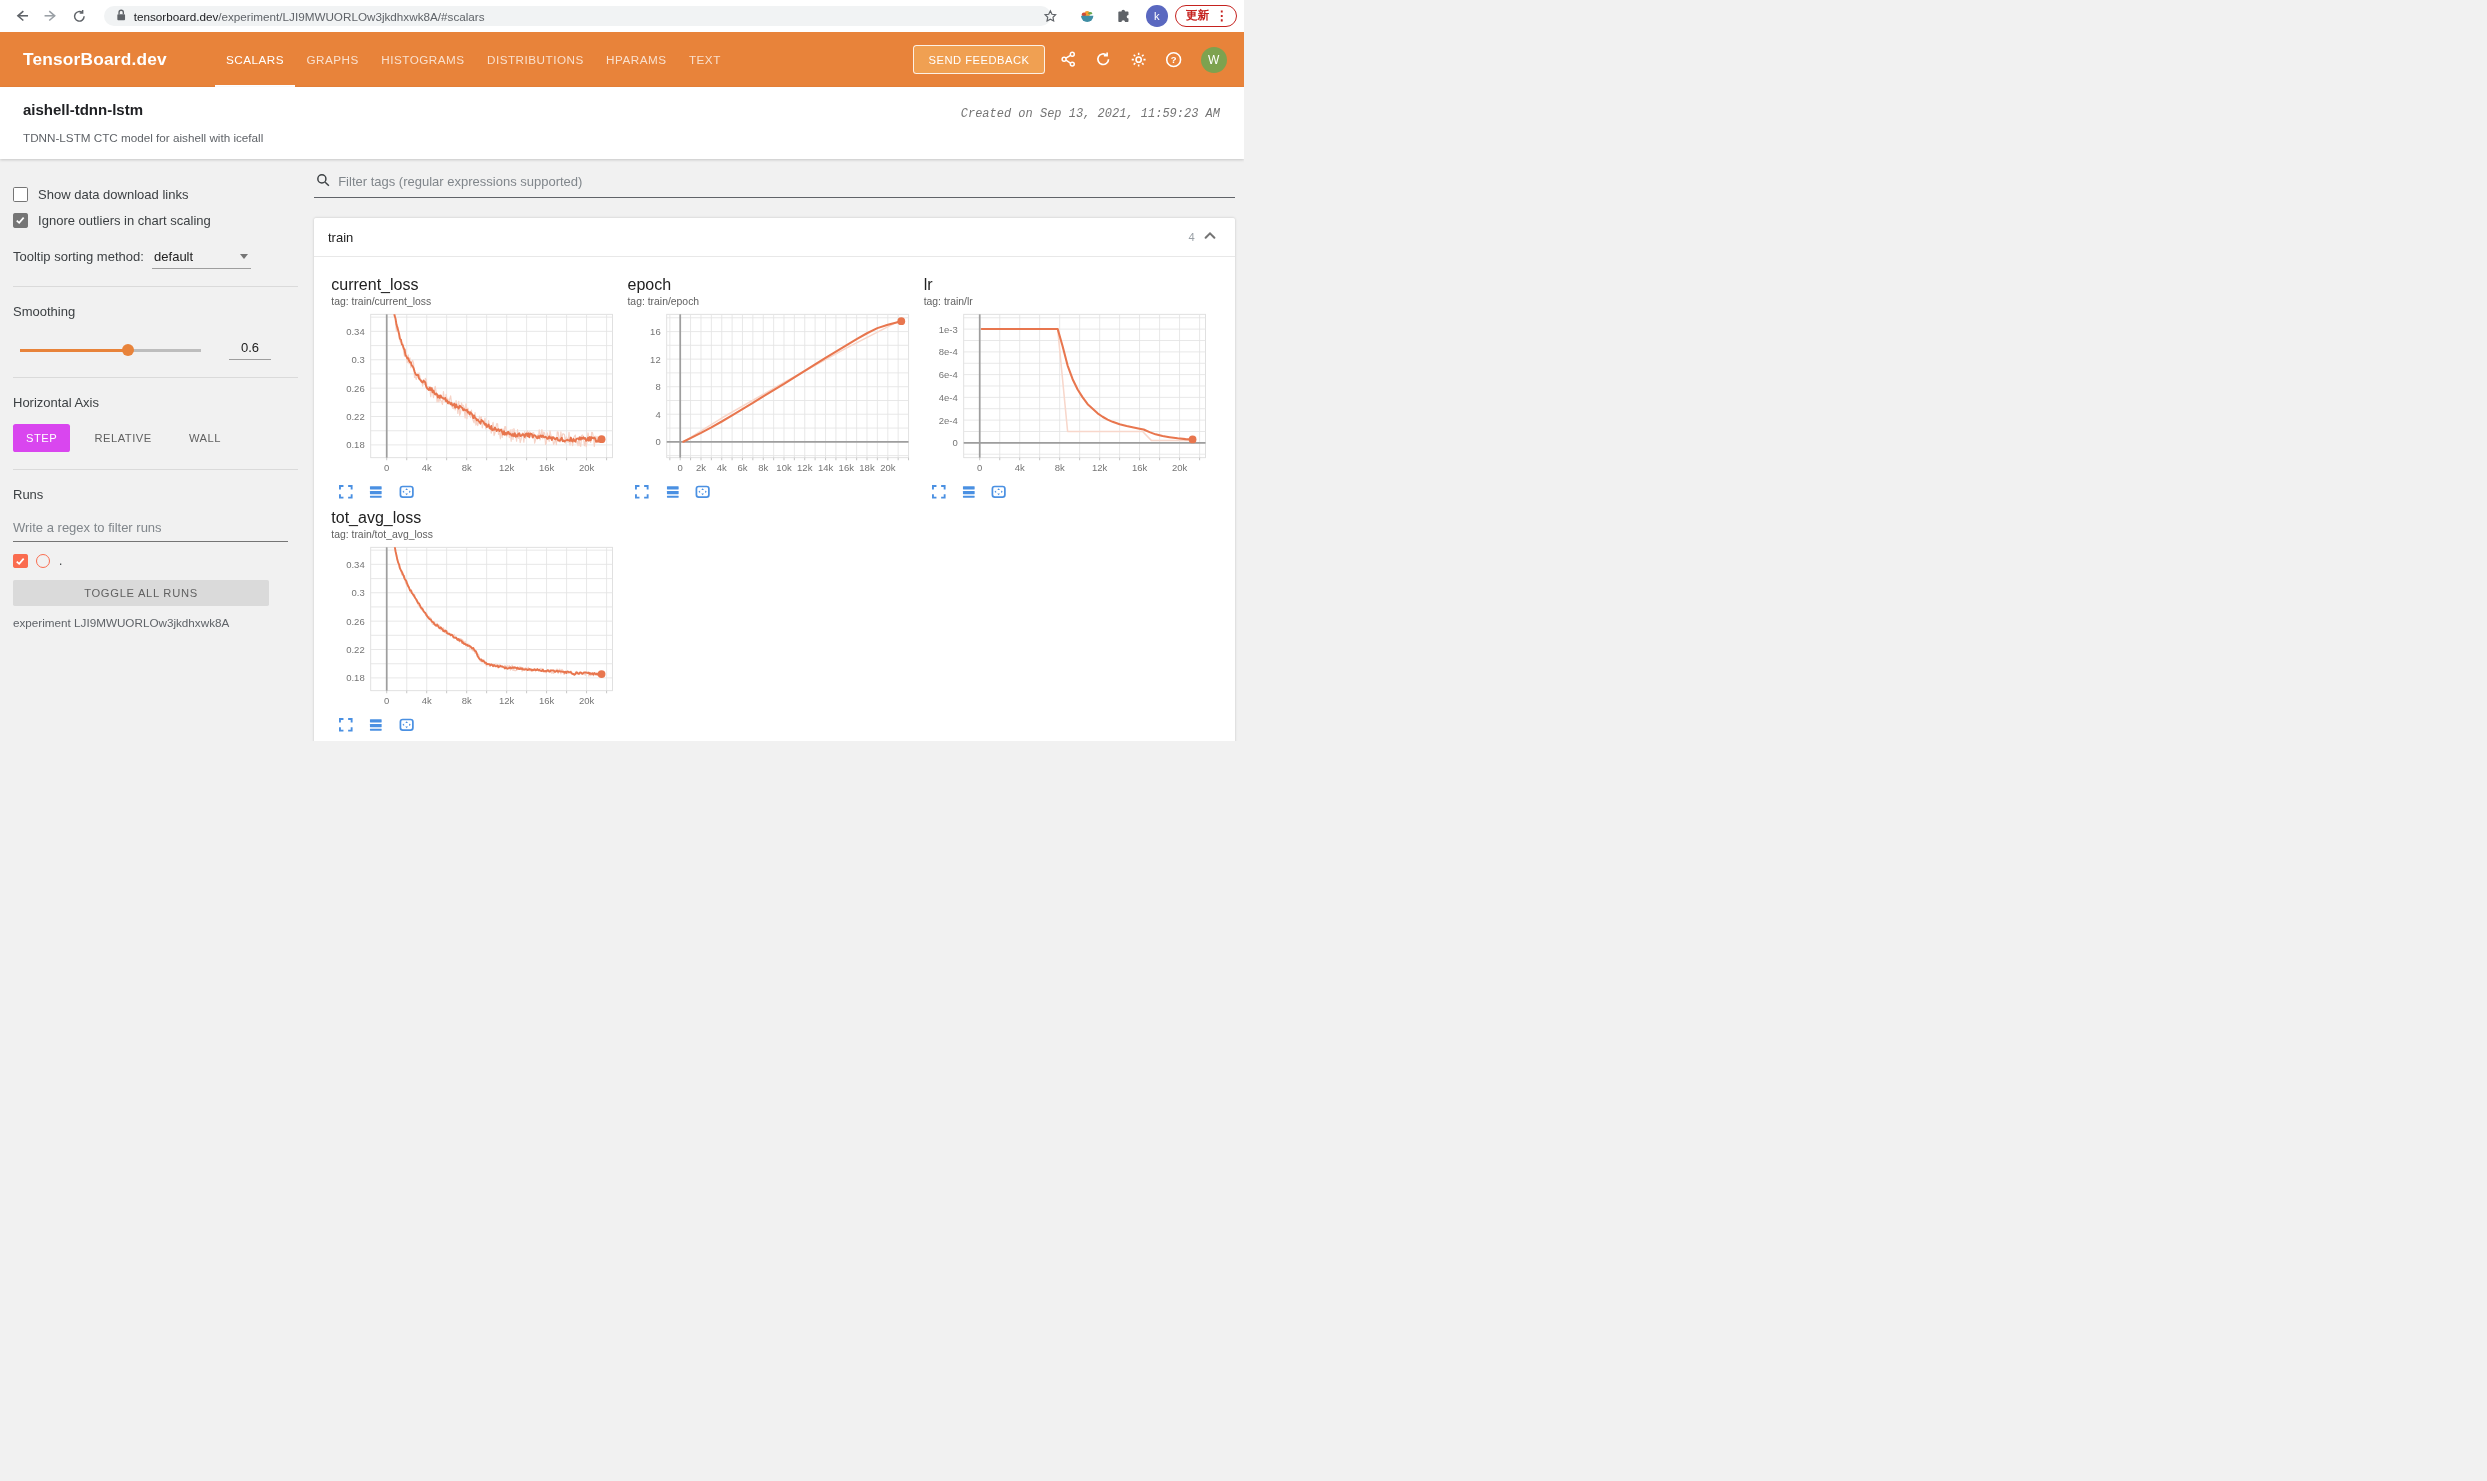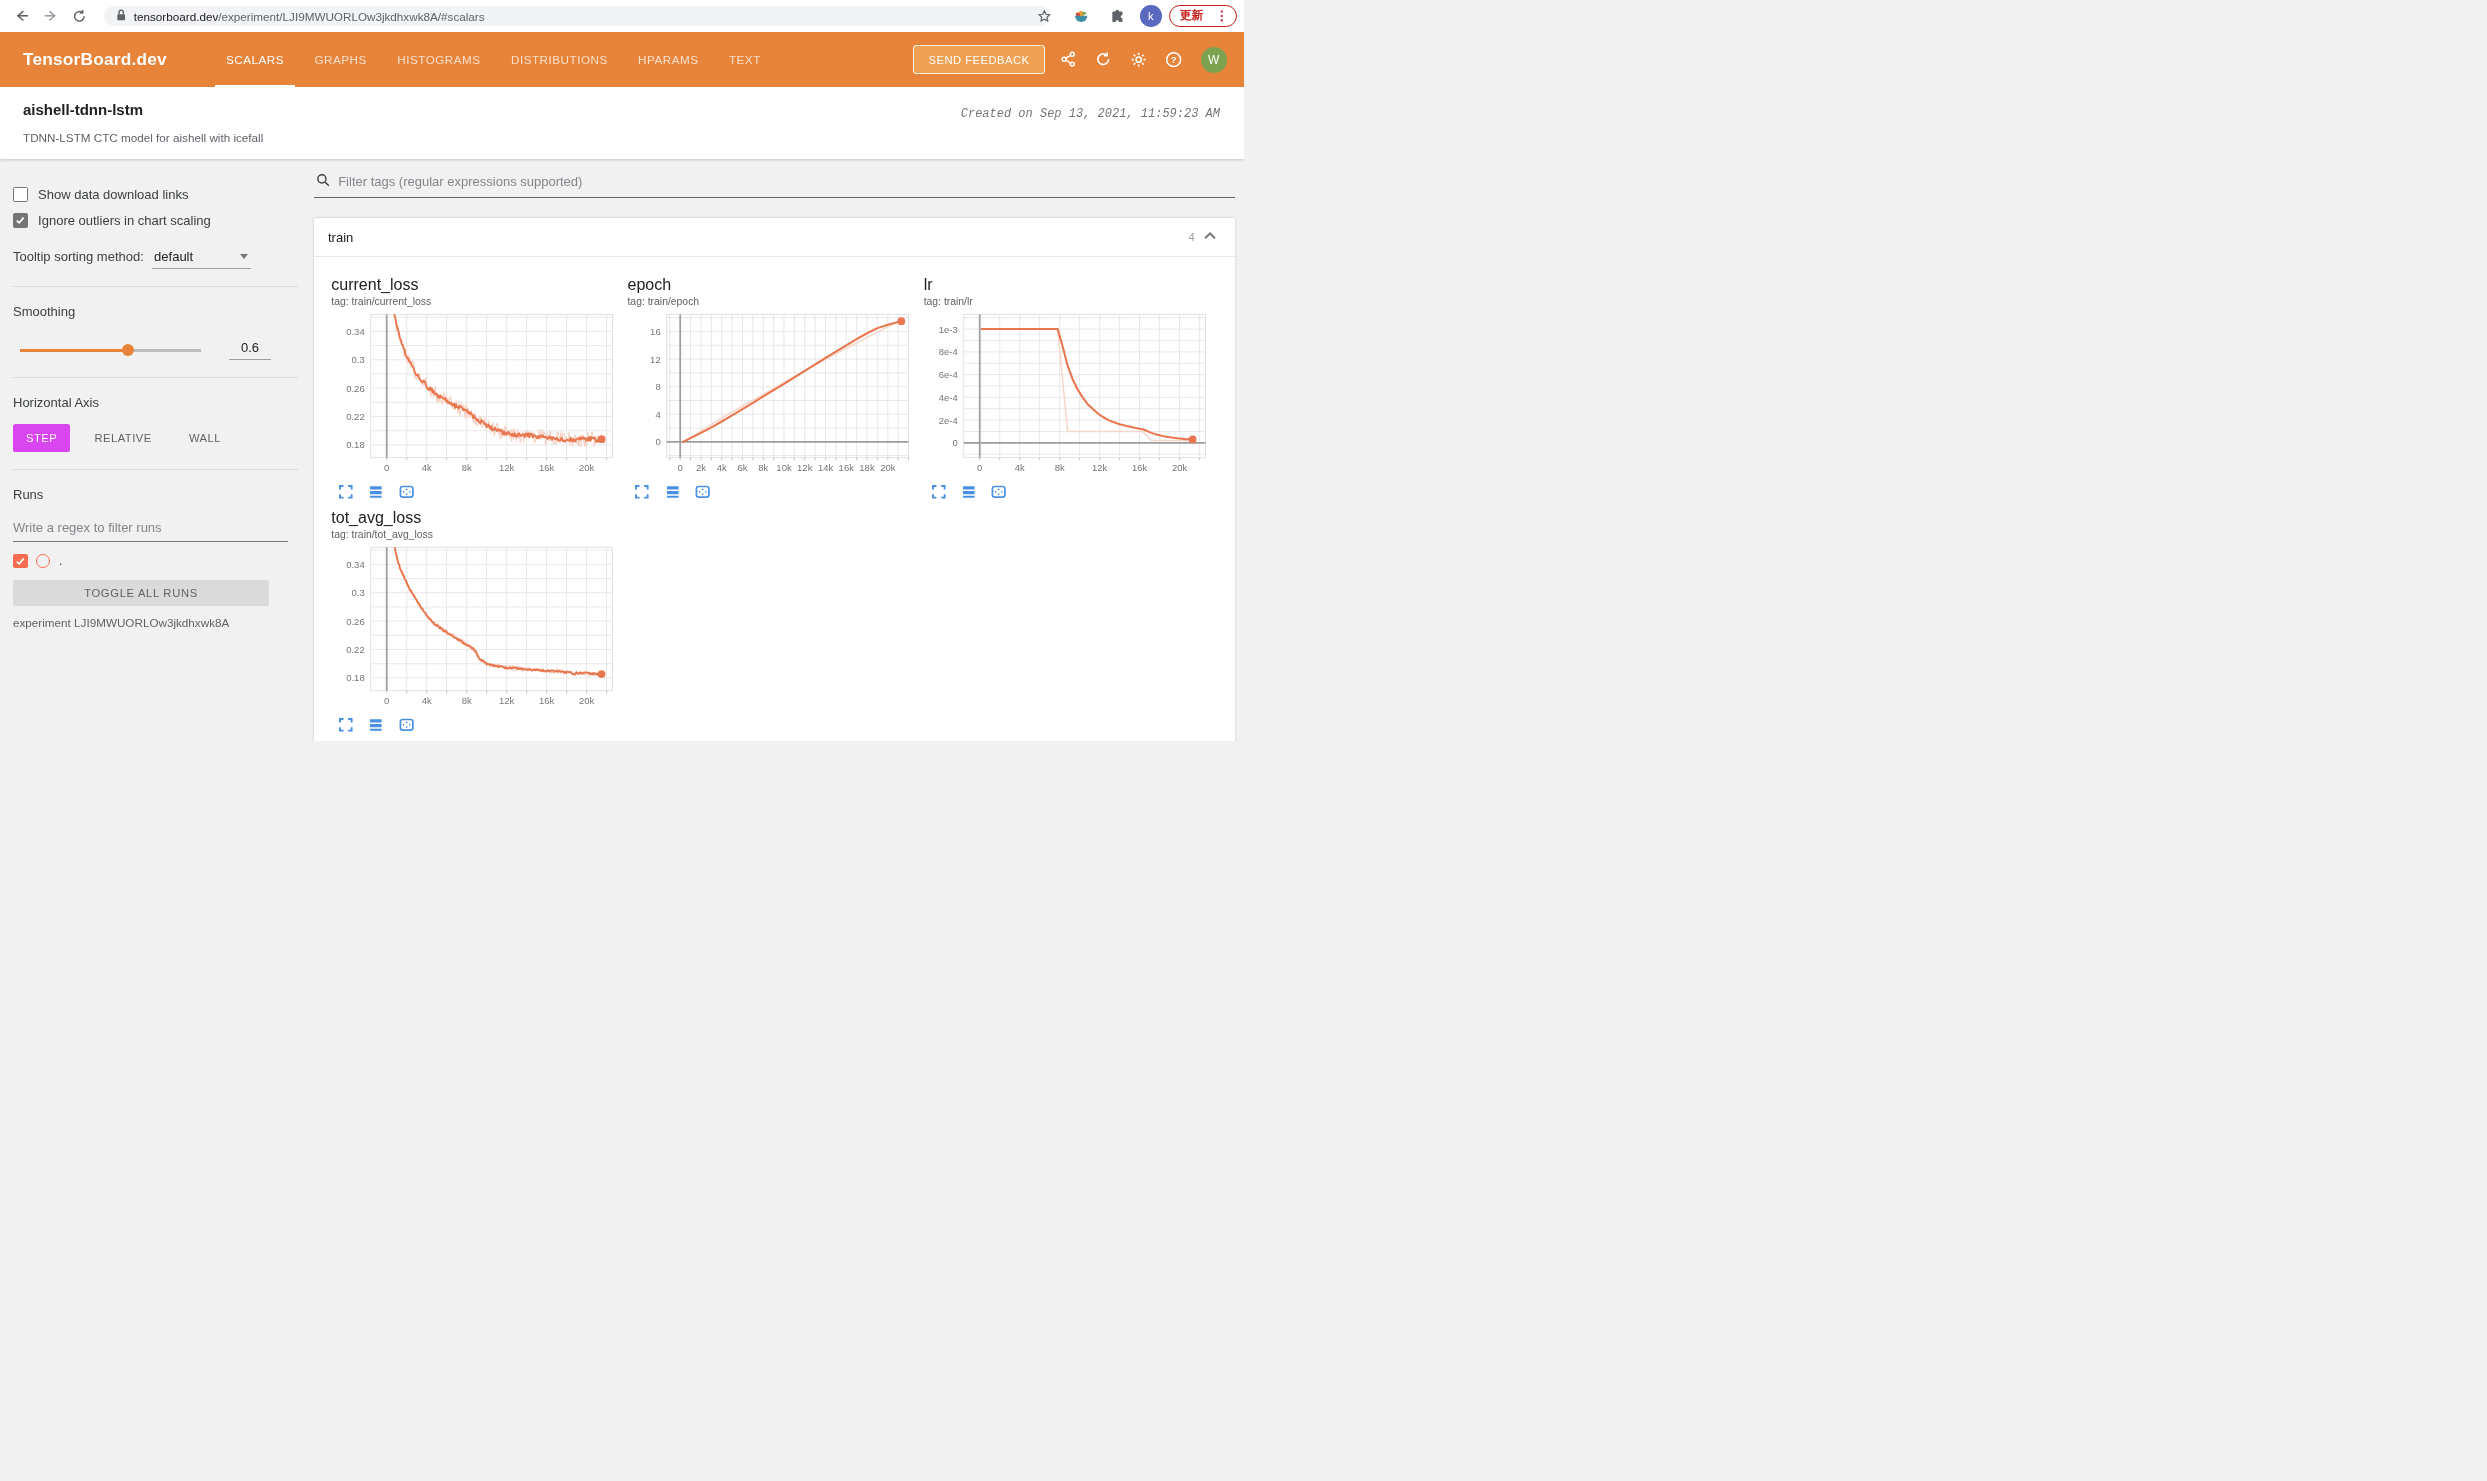--- a/index.html
+++ b/index.html
@@ -10,29 +10,29 @@
   .browser-bar { height:32px; background:#fff; display:flex; align-items:center; position:relative; }
   .nav-ico { width:29px; height:26px; display:flex; align-items:center; justify-content:center; cursor:pointer; }
   .browser-bar .left-group { display:flex; align-items:center; margin-left:7px; }
   .url-pill { margin-left:10.4px; width:947px; height:20px; background:#f1f3f4; border-radius:12px;
     display:flex; align-items:center; padding:0 12px; }
   .url-text { font-size:11.7px; color:#202124; margin-left:7px; white-space:nowrap; }
   .url-text .path { color:#5f6368; }
   .browser-right { position:absolute; right:7px; top:0; height:32px; display:flex; align-items:center; gap:7.8px; }
   .b-avatar { width:21.6px; height:21.6px; border-radius:50%; background:#5a68c0; color:#fff; font-size:11.2px;
     display:flex; align-items:center; justify-content:center; cursor:pointer; }
-  .update-pill { display:flex; align-items:center; gap:12px; border:1.7px solid #c5221f; color:#c5221f;
+  .update-pill { display:flex; align-items:center; gap:6px; border:1.7px solid #c5221f; color:#c5221f;
     border-radius:13px; padding:1.7px 7.8px 2.6px 9.5px; cursor:pointer; }
   .update-pill .txt { font-size:11.7px; font-weight:bold; }
   .update-pill .dots { font-size:13px; font-weight:bold; letter-spacing:0; line-height:1; }
 
   
   .app-header { height:55px; background:#e8833a; display:flex; align-items:stretch; position:relative; color:#fff; }
   .logo { font-size:17.3px; font-weight:bold; align-self:center; margin-left:23px; letter-spacing:0.2px; }
-  .tabs { display:flex; margin-left:48px; align-items:stretch; gap:8px; }
+  .tabs { display:flex; margin-left:48px; align-items:stretch; gap:0; }
   .tab { display:flex; align-items:center; padding:0 11.2px; font-size:11.7px; letter-spacing:0.5px;
     color:rgba(255,255,255,0.75); cursor:pointer; border-bottom:2.6px solid transparent; margin-top:2.6px; }
   .tab.active { color:#fff; border-bottom-color:#fff; }
   .header-right { position:absolute; right:17.3px; top:0; height:55px; display:flex; align-items:center; gap:11.2px; }
   .feedback-btn { background:#f0a052; border:0.9px solid rgba(255,255,255,0.85); color:#fff; font-size:11.2px;
     letter-spacing:0.5px; border-radius:3.5px; padding:7.8px 14.7px; cursor:pointer; font-family:inherit; }
   .h-ico { width:24px; height:24px; display:flex; align-items:center; justify-content:center; cursor:pointer; }
   .h-avatar { width:26px; height:26px; border-radius:50%; background:#7da24f; display:flex; align-items:center;
     justify-content:center; font-size:12px; color:#fff; cursor:pointer; margin-left:3.5px; }
 

